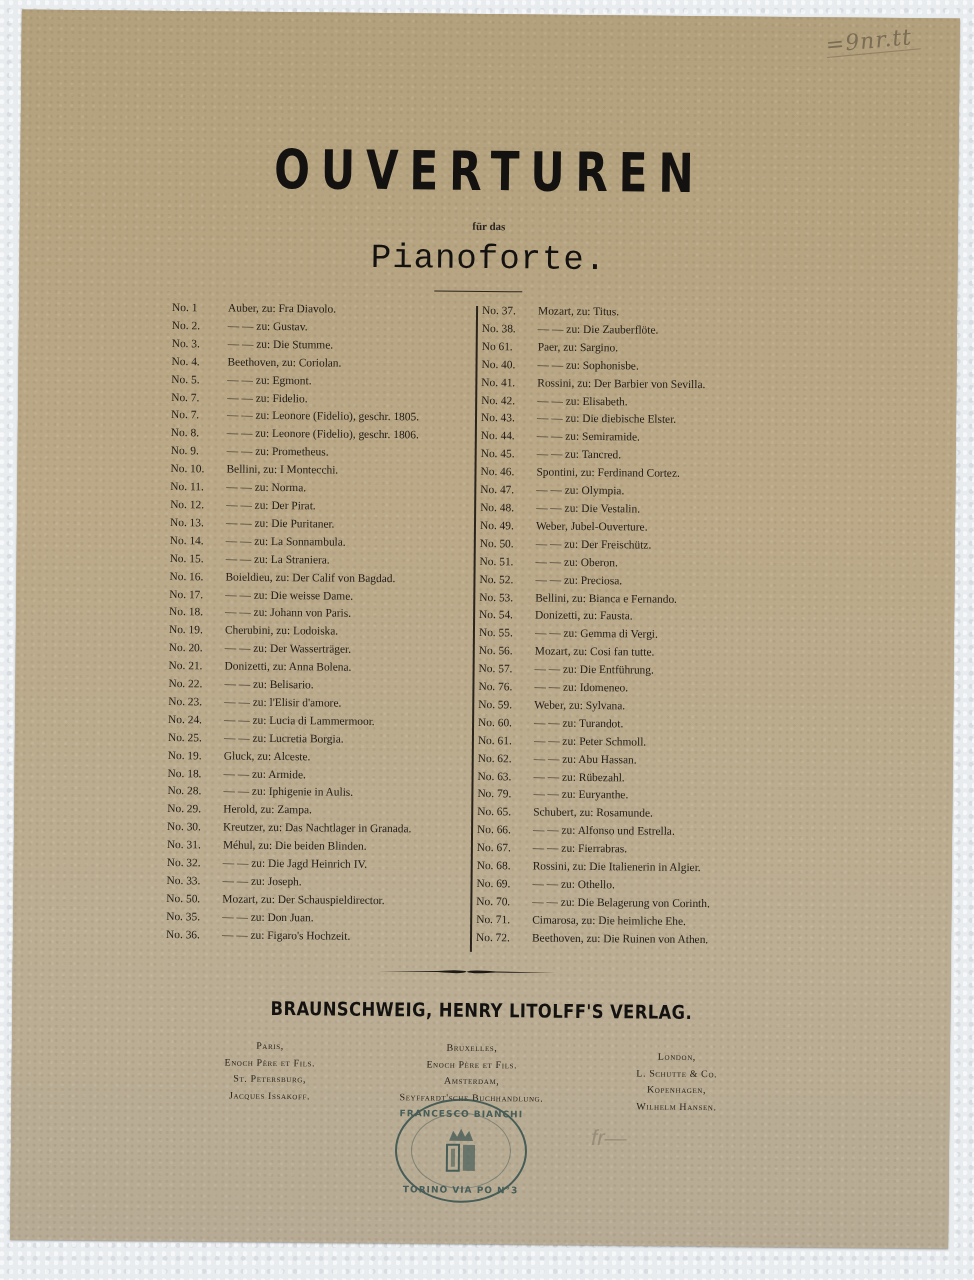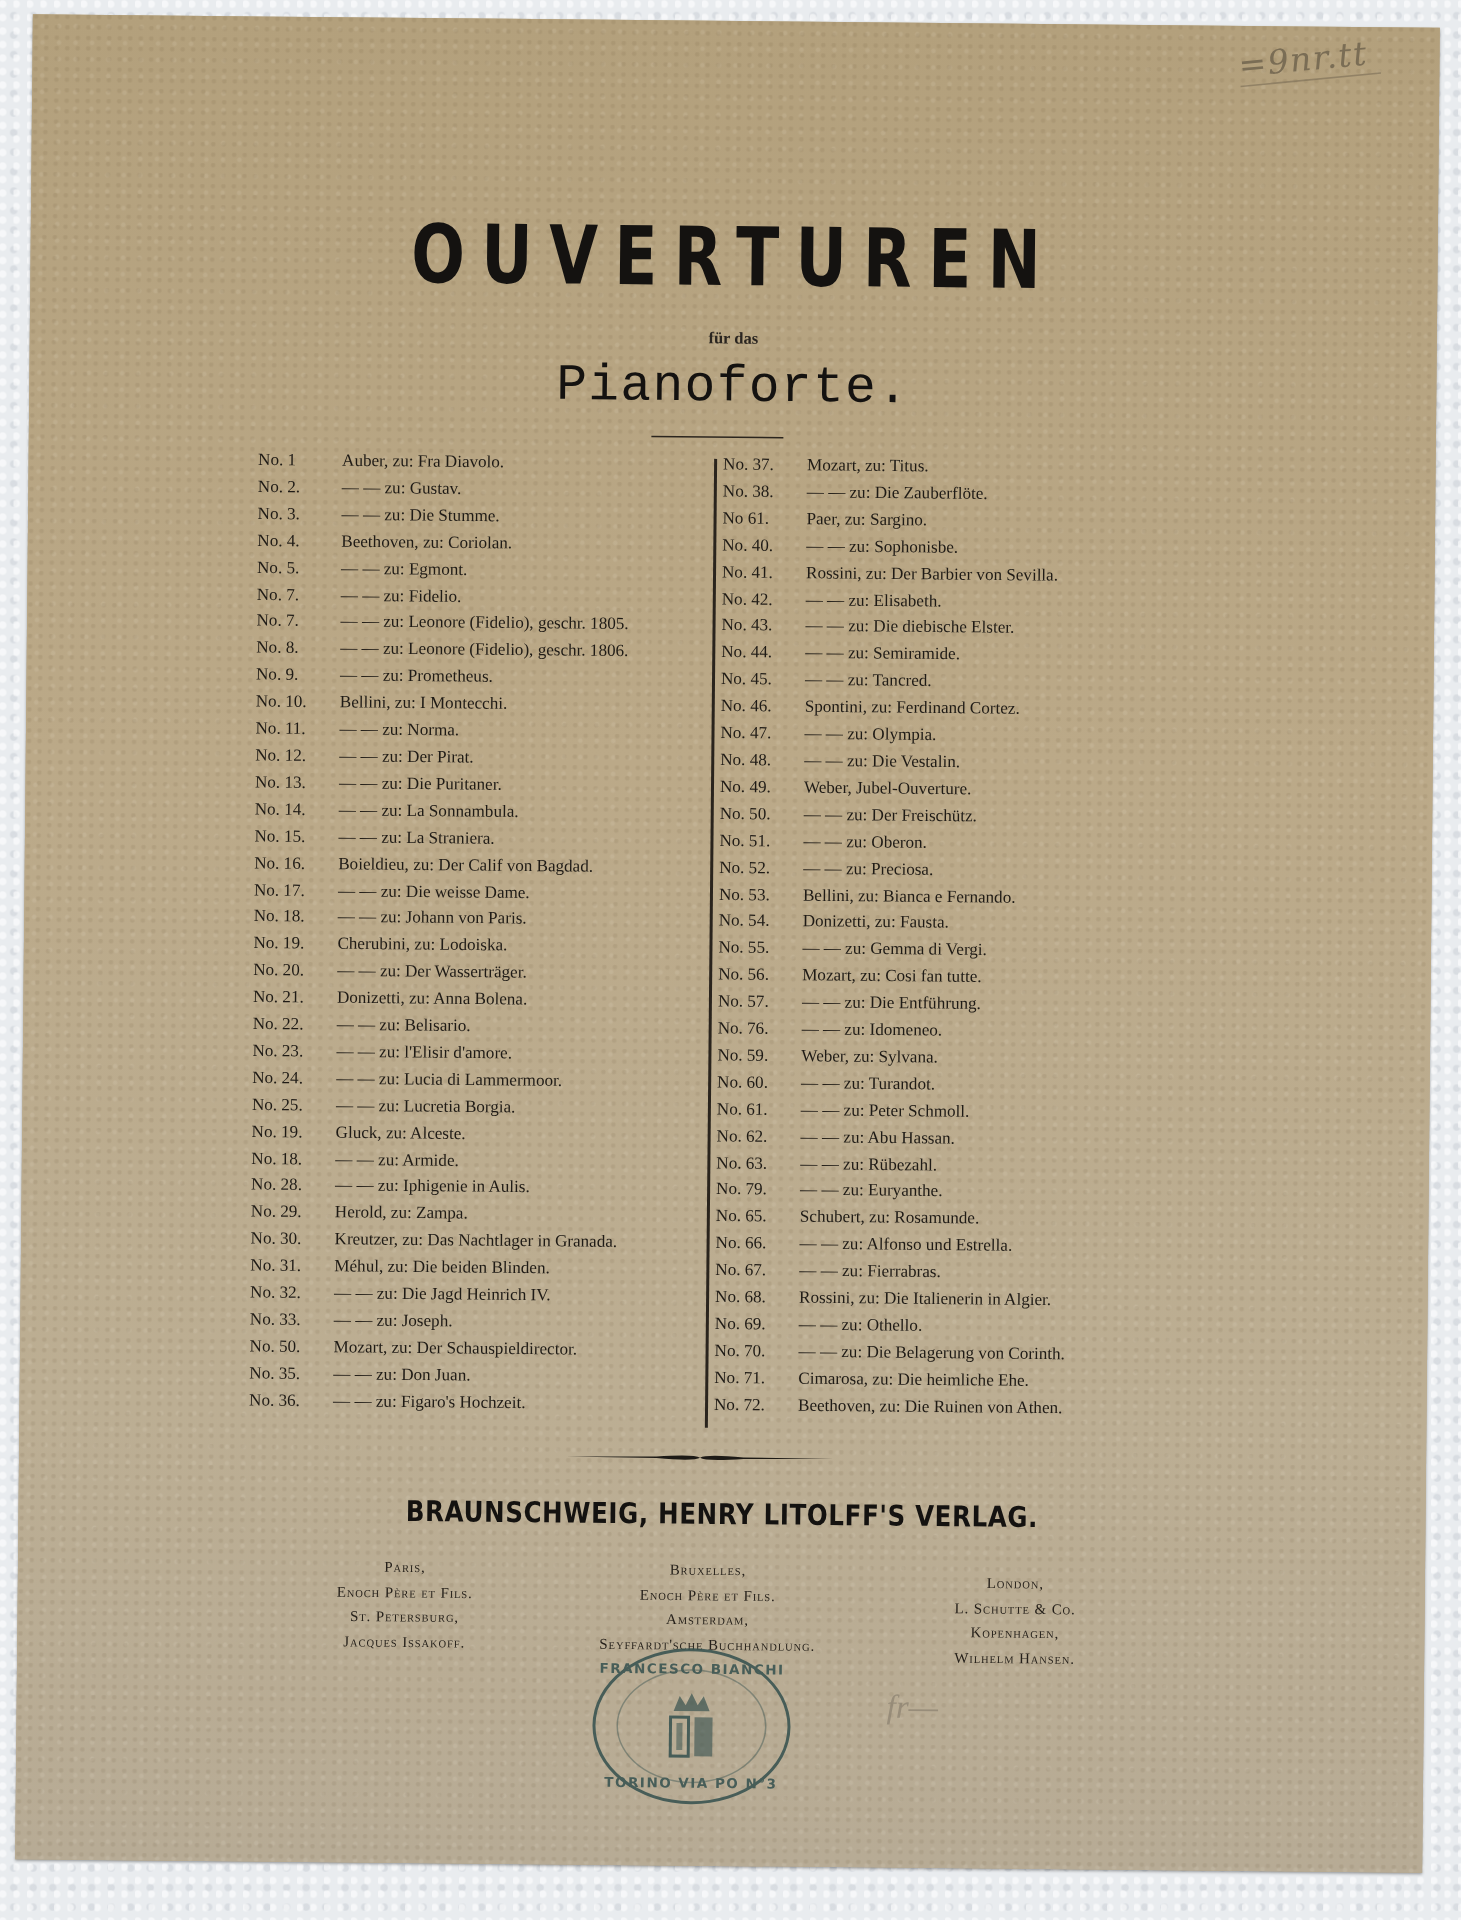--- a/index.html
+++ b/index.html
@@ -86,21 +86,21 @@
     .stamp-top {
       position: absolute; left: 0; right: 0; top: 8px; text-align: center;
       font-family: "DejaVu Sans", sans-serif; font-weight: bold; font-size: 9px; letter-spacing: 1px;
     }
     .stamp-bottom {
       position: absolute; left: 0; right: 0; bottom: 6px; text-align: center;
       font-family: "DejaVu Sans", sans-serif; font-weight: bold; font-size: 9px; letter-spacing: 1px;
     }
     .stamp-crest { position: absolute; left: 44px; top: 26px; width: 40px; height: 48px; }
     .pencil-mark {
-      position: absolute; left: 580px; top: 1110px; font-family: Liberation Serif, serif;
+      position: absolute; left: 580px; top: 1110px; font-family: Liberation Sans, sans-serif;
       font-style: italic; font-size: 22px; color: #8b8170; opacity: 0.7;
     }
   </style>
 </head>
 <body>
 
 <div class="page">
   <div class="pencil-note">=9nr.tt</div>
 
   <div class="title">OUVERTUREN</div>

